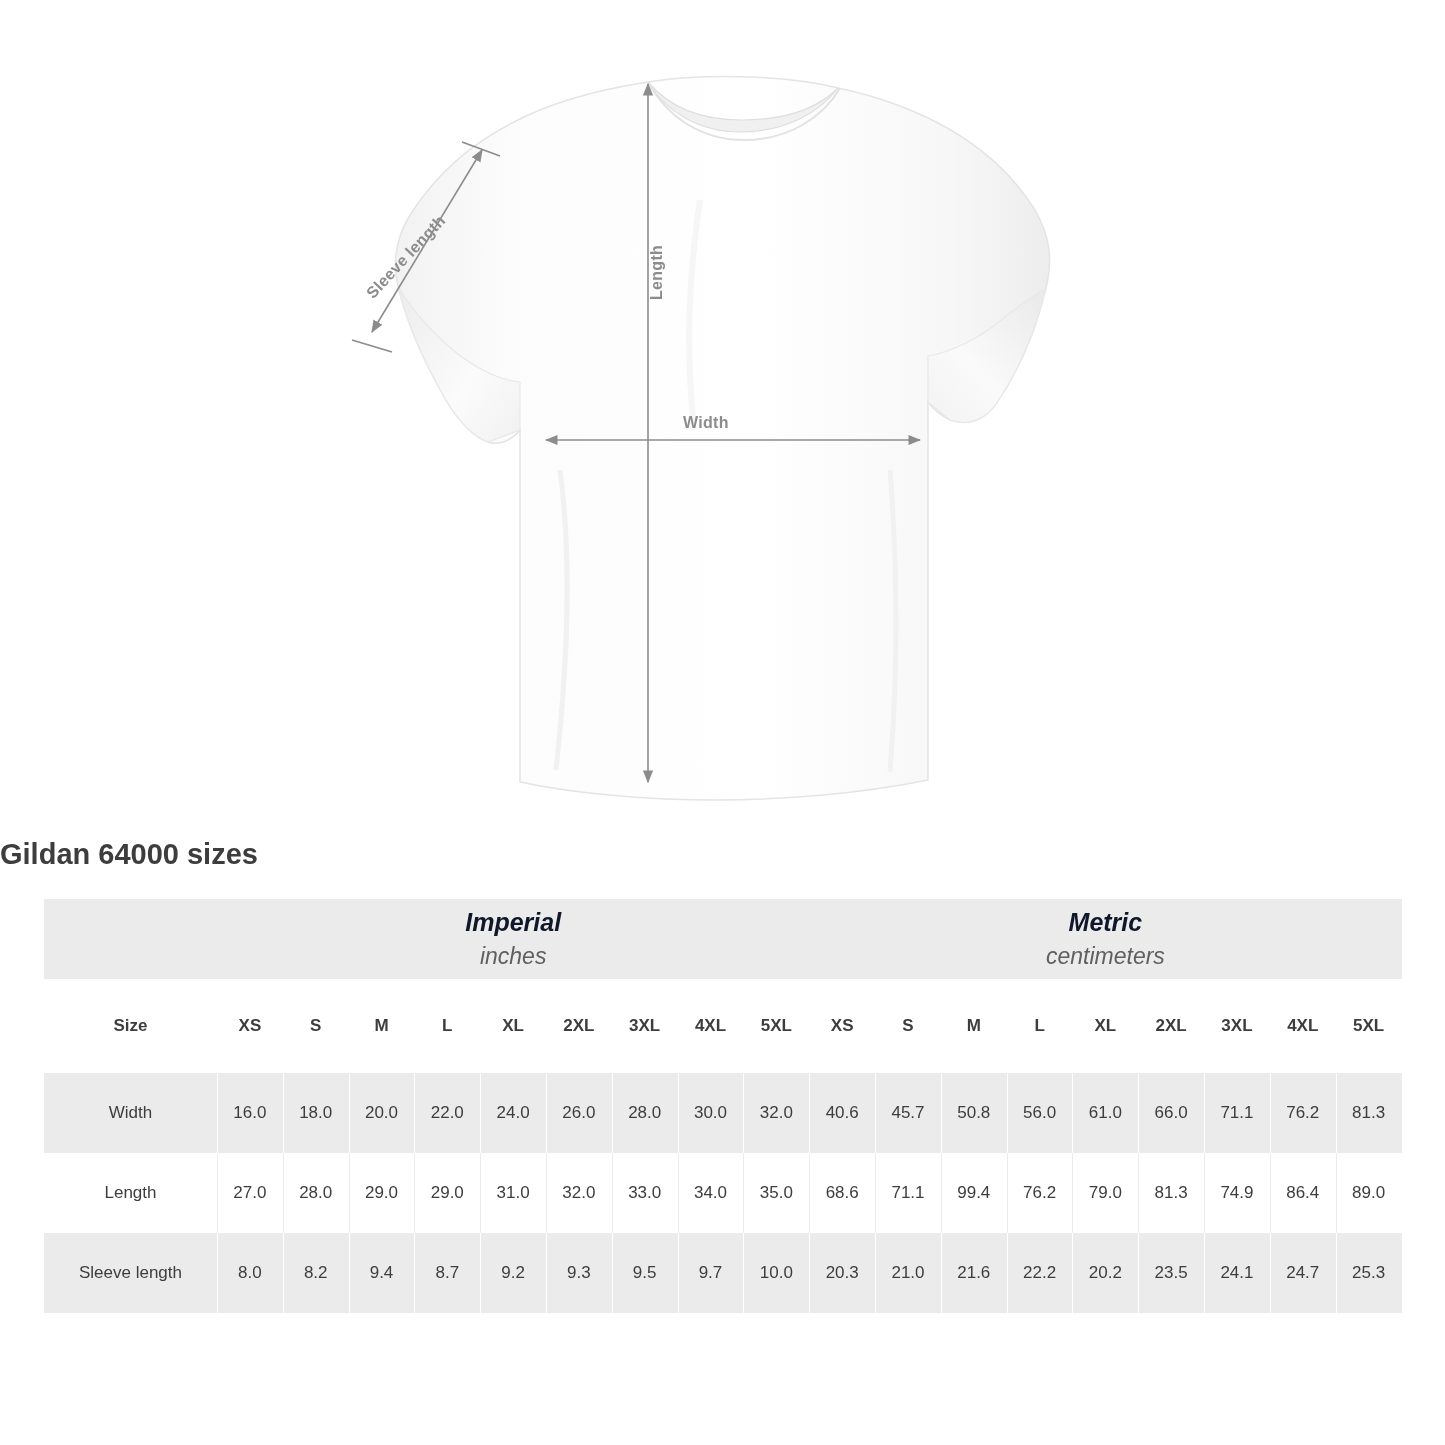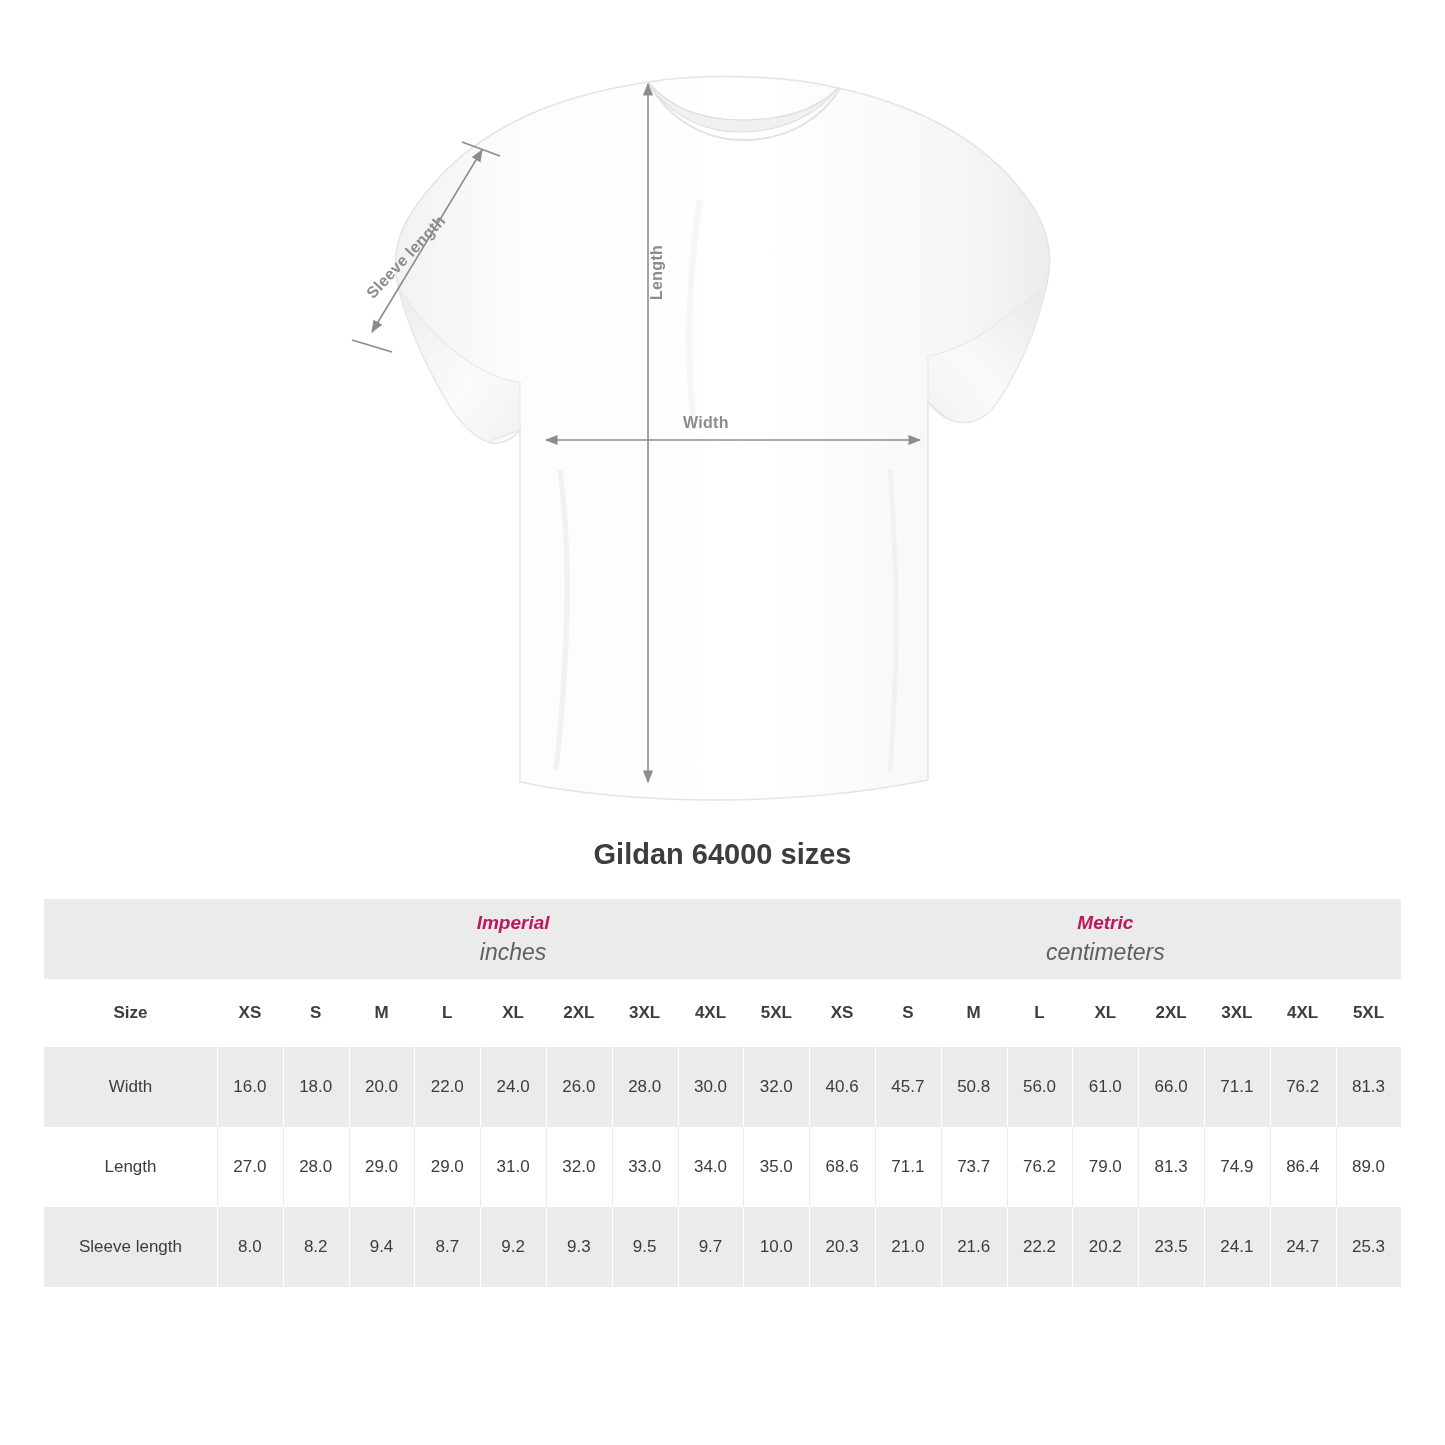--- a/index.html
+++ b/index.html
@@ -46,21 +46,20 @@
   }
   .dim-label.sleeve-lbl {
     left: 363px;
     top: 290px;
     transform: rotate(-47deg);
     transform-origin: left top;
   }
 
   
   .title-block {
-    text-align: center;
     margin-top: 18px;
   }
   .chart-title {
     font-size: 29px;
     font-weight: bold;
     color: #3d3d3d;
     margin: 0 0 16px 0;
   }
   .chart-note {
     font-size: 17px;
@@ -91,37 +90,37 @@
     height: 80px;
   }
   col.label-col { width: 173px; }
   col.size-col  { width: 65.8px; }
 
   .unit-head {
     height: 128px;
     background: #ebebeb;
   }
   .unit-head .unit-name {
-    font-size: 19px;
+    font-size: 25px;
     font-style: italic;
     font-weight: bold;
-    color: #be185d;
+    color: #0f172a;
     display: block;
     line-height: 1.15;
   }
   .unit-head .unit-sub {
     font-size: 23px;
     font-style: italic;
     color: #5f5f5f;
     display: block;
     margin-top: 6px;
   }
   .blank-head { background: #ebebeb; }
 
-  tr.header-row td { background: #ffffff; font-weight: bold; height: 68px; }
+  tr.header-row td { background: #ffffff; font-weight: bold; height: 94px; }
   tr.header-row td.row-label { font-weight: bold; }
   tr.header-row td.size-name { font-weight: bold; font-size: 17px; }
 
   tr.shade td { background: #ebebeb; }
   tr.plain td { background: #ffffff; }
 
   td.row-label {
     font-weight: bold;
     font-size: 17px;
     color: #3d3d3d;
@@ -299,21 +298,21 @@
         <td class="cell-sep">28.0</td>
         <td class="cell-sep">29.0</td>
         <td class="cell-sep">29.0</td>
         <td class="cell-sep">31.0</td>
         <td class="cell-sep">32.0</td>
         <td class="cell-sep">33.0</td>
         <td class="cell-sep">34.0</td>
         <td class="cell-sep">35.0</td>
         <td class="cell-sep">68.6</td>
         <td class="cell-sep">71.1</td>
-        <td class="cell-sep">73.7</td>
+        <td class="cell-sep">99.4</td>
         <td class="cell-sep">76.2</td>
         <td class="cell-sep">79.0</td>
         <td class="cell-sep">81.3</td>
         <td class="cell-sep">74.9</td>
         <td class="cell-sep">86.4</td>
         <td class="cell-sep">89.0</td>
       </tr>
 
       <tr class="shade">
         <td class="row-label">Sleeve length</td>

